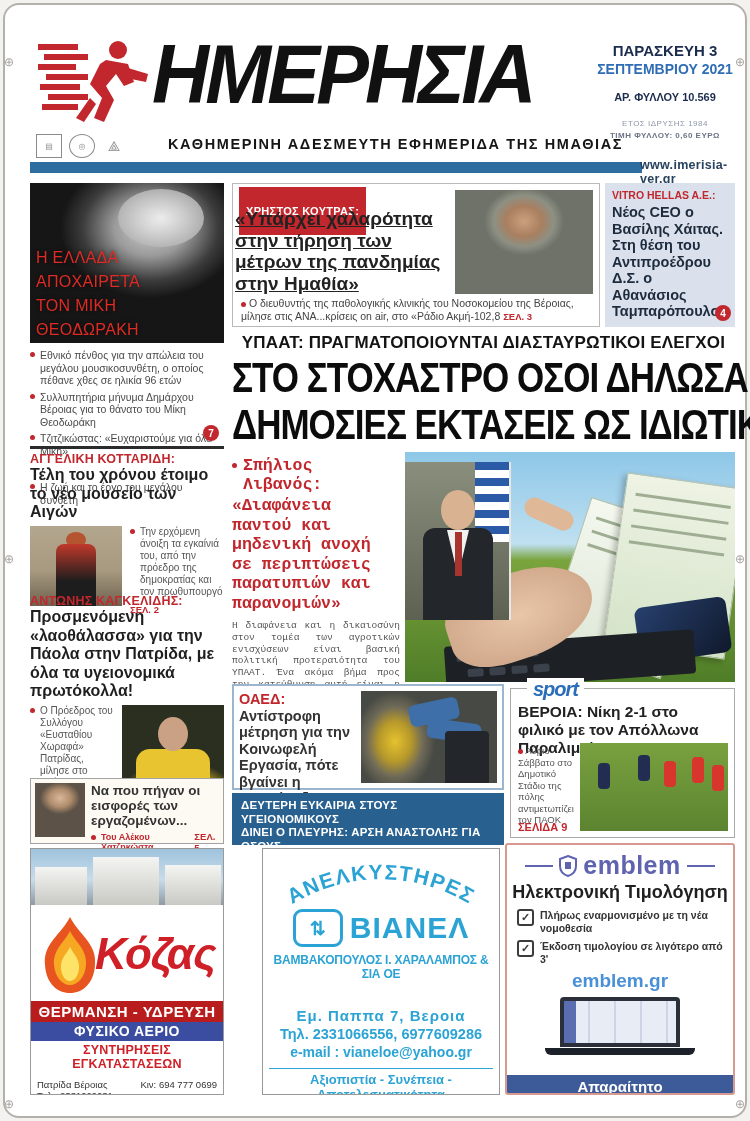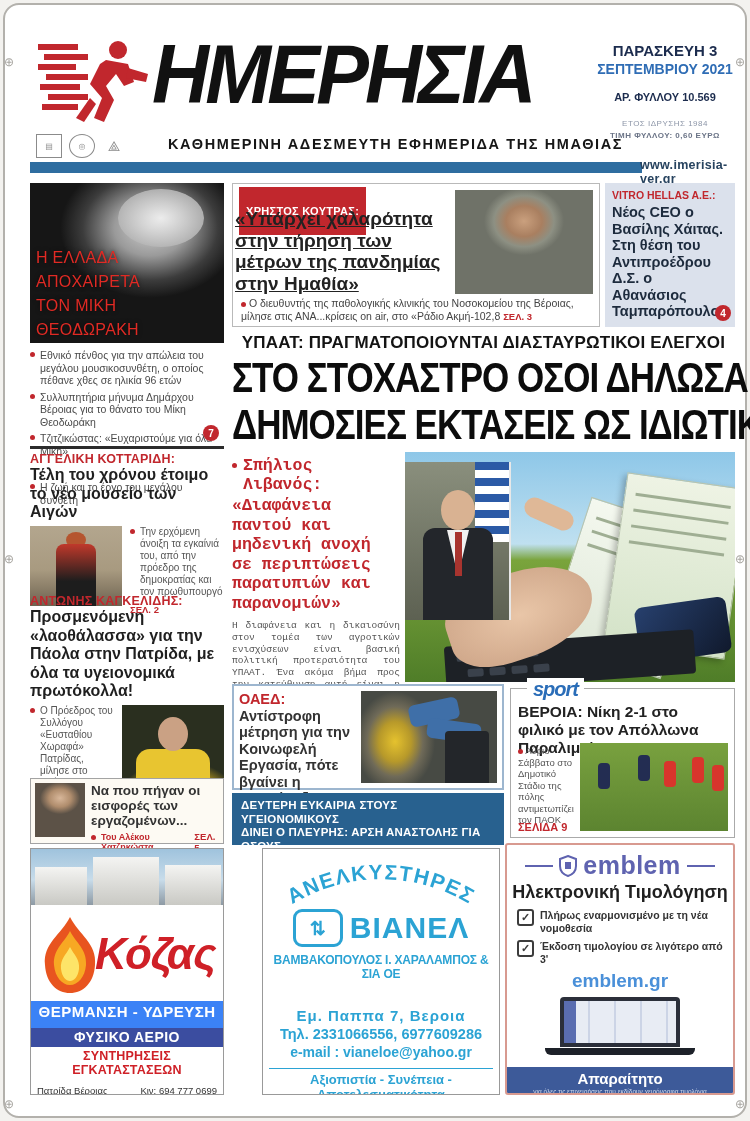--- a/index.html
+++ b/index.html
@@ -59,21 +59,21 @@
   #eis-photo{width:50px;height:54px;background:radial-gradient(20px 16px at 50% 28%,#d8b79a 0%,#b08d6d 55%,#5c5247 100%);flex:0 0 50px;}
   #eis-head{font-size:13.5px;font-weight:700;color:#333;line-height:15px;}
 
   
   #kozas{left:30px;top:848px;width:194px;height:247px;border:1px solid #9a9a9a;background:#fff;box-sizing:border-box;overflow:hidden;}
   #kozas-build{height:56px;background:linear-gradient(#9fc3dd 0%,#c8dcea 55%,#8e9aa4 100%);position:relative;overflow:hidden;}
   .bld{position:absolute;background:linear-gradient(#f4f4f2,#c9c9c4);}
   #kozas-mid{position:relative;height:96px;}
   #kozas-name{position:absolute;left:64px;top:24px;font-size:44px;font-weight:900;font-style:italic;color:#cf2027;letter-spacing:-1px;}
   #kozas-flame{position:absolute;left:8px;top:10px;}
-  .kz-band1{height:27px;background:#3b82f6;color:#fff;font-size:15px;font-weight:900;text-align:center;line-height:21px;letter-spacing:.5px;}
+  .kz-band1{height:21px;background:#b91c1c;color:#fff;font-size:15px;font-weight:900;text-align:center;line-height:21px;letter-spacing:.5px;}
   .kz-band2{height:19px;background:#3b4da0;color:#fff;font-size:14px;font-weight:900;text-align:center;line-height:19px;letter-spacing:.5px;}
   .kz-line3{color:#cf2027;font-size:12.5px;font-weight:800;text-align:center;margin-top:2px;letter-spacing:.2px;}
   #kozas-contact{display:flex;justify-content:space-between;padding:8px 6px 0 6px;font-size:9.5px;color:#333;}
 
   
   #koutras{left:232px;top:183px;width:368px;height:144px;border:1px solid #b9b9b9;box-sizing:border-box;background:#fff;}
   #koutras-label{position:absolute;left:6px;top:3px;background:#c1272d;color:#fff;font-size:11px;font-weight:700;padding:18px 7px;letter-spacing:.3px;}
   #koutras-head{position:absolute;left:2px;top:24px;width:212px;font-size:19px;font-weight:800;color:#222;line-height:21.5px;text-decoration:underline;}
   #koutras-photo{position:absolute;right:6px;top:6px;width:138px;height:104px;background:
     radial-gradient(40px 34px at 50% 30%,#caa07e 0%,#a97f60 45%,#8d9083 75%,#6f7268 100%);}
@@ -156,21 +156,21 @@
   .em-check-row{display:flex;align-items:flex-start;gap:6px;margin:6px 10px 0 10px;text-align:left;}
   .em-checkbox{width:13px;height:13px;border:2px solid #3c3c3c;border-radius:3px;color:#3c3c3c;font-size:11px;line-height:12px;font-weight:900;flex:0 0 13px;text-align:center;}
   .em-check-text{font-size:10.5px;color:#333;font-weight:600;line-height:12.5px;}
   #em-url{font-size:19px;font-weight:600;color:#4a90d9;margin-top:5px;}
   #em-laptop{margin:5px auto 0 auto;width:150px;height:58px;position:relative;}
   .lap-screen{position:absolute;left:15px;top:0;width:120px;height:50px;background:#2b2f3a;border-radius:4px 4px 0 0;padding:4px;box-sizing:border-box;}
   .lap-grid{width:100%;height:100%;background:
      linear-gradient(90deg,#5a6db0 0 12px,transparent 12px),
      repeating-linear-gradient(90deg,#e8ecf4 0 24px,#ccd4e6 24px 26px);}
   .lap-base{position:absolute;left:0;bottom:0;width:150px;height:7px;background:#1d2129;border-radius:0 0 6px 6px;}
-  #em-band{background:#3d5a99;color:#fff;padding:3px 4px 4px 4px;margin-top:12px;}
+  #em-band{background:#3d5a99;color:#fff;padding:3px 4px 4px 4px;margin-top:20px;}
   #em-band-title{font-size:15px;font-weight:800;}
   #em-band-sub{font-size:6.5px;color:#cdd8ec;margin-top:1px;}
   #em-bottom{display:flex;justify-content:space-between;align-items:center;padding:4px 8px;}
 </style>
 </head>
 <body>
 
 <div id="canvas">
   <div id="frame"></div>
   <span class="regmark" style="left:4px;top:56px;">⊕</span>

